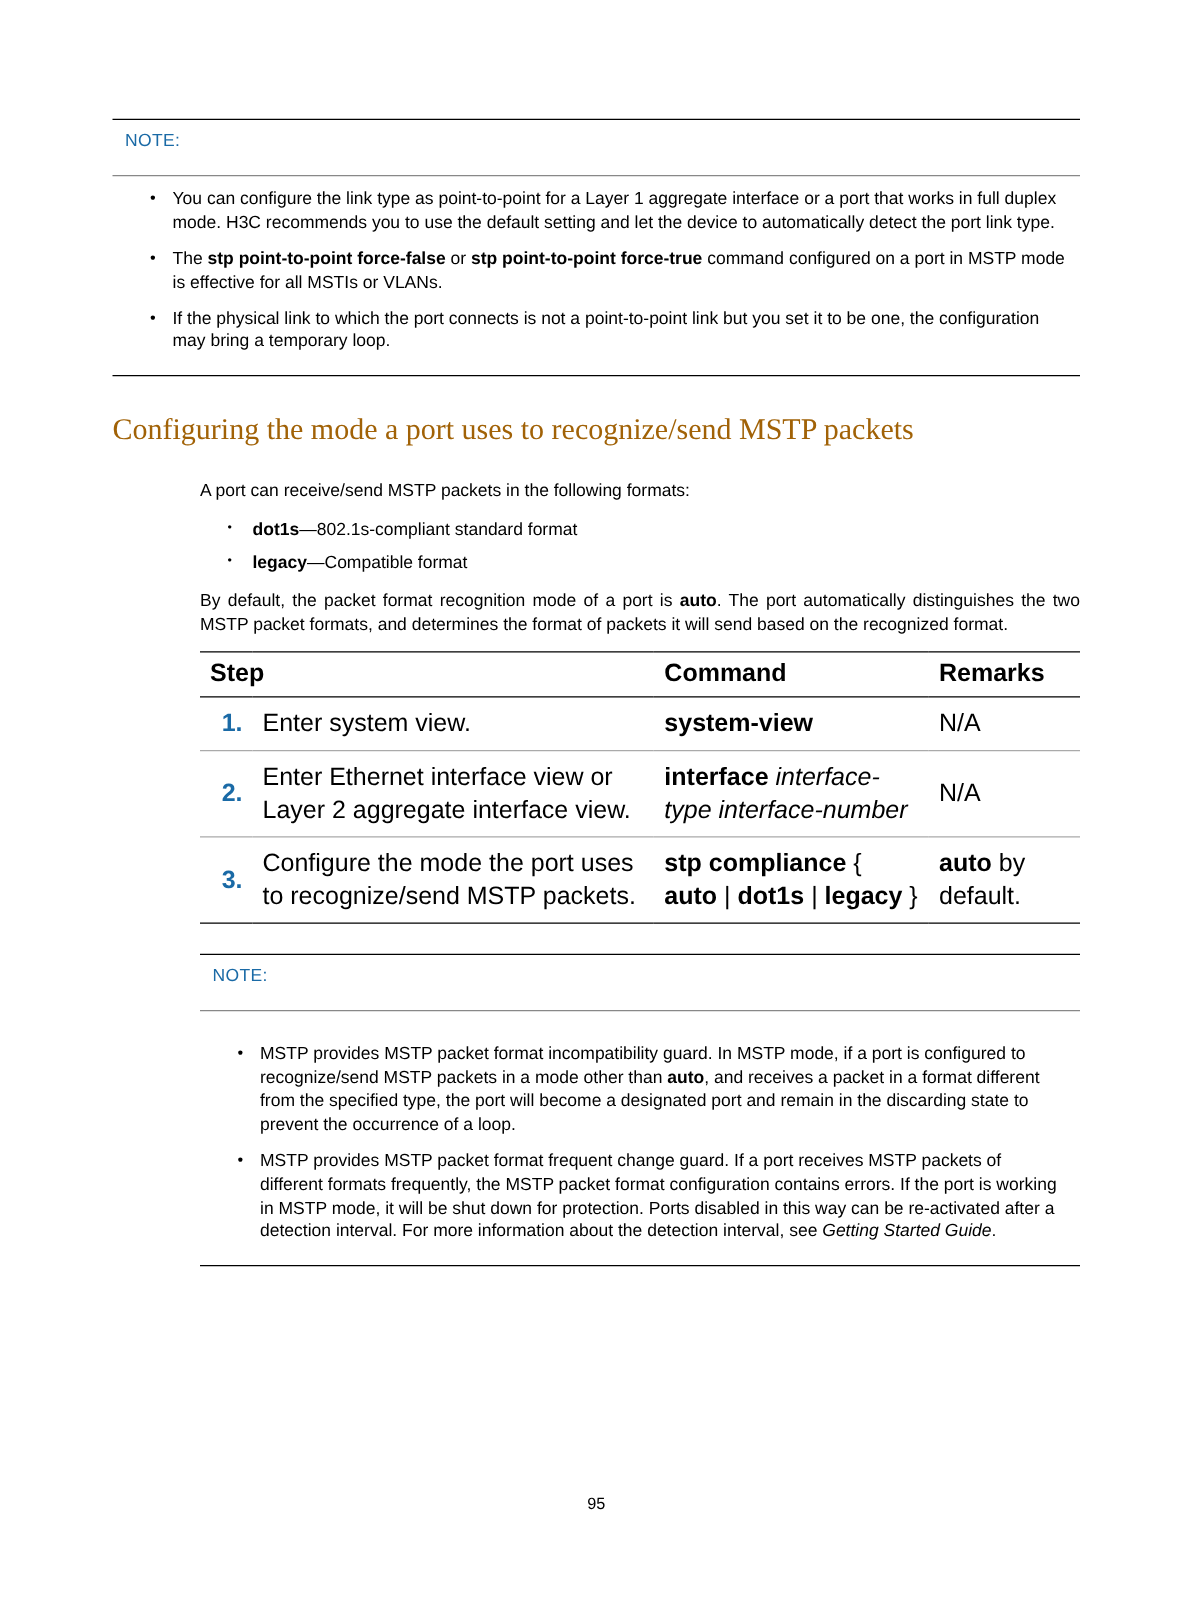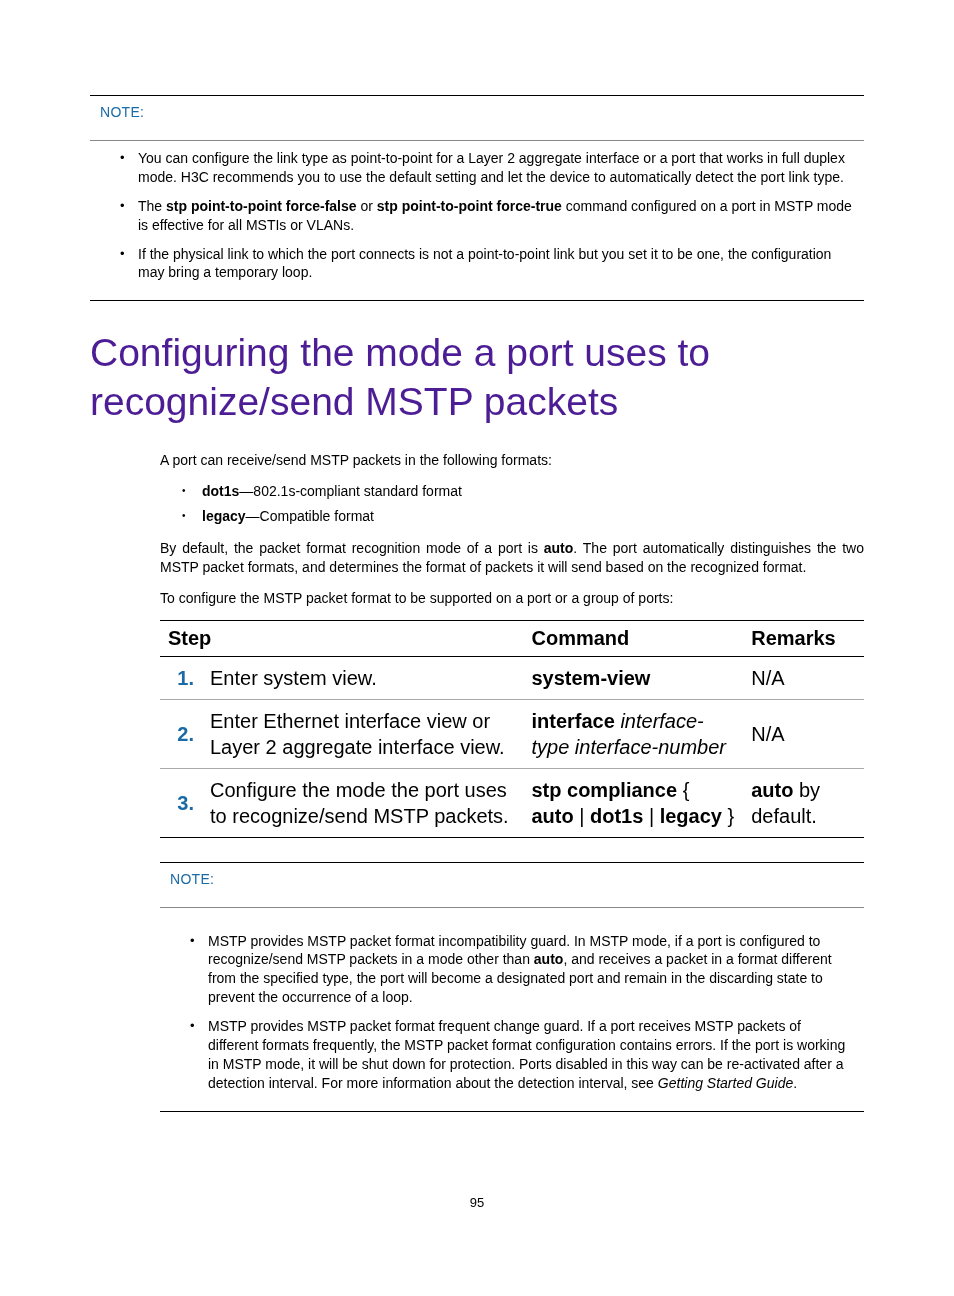--- a/index.html
+++ b/index.html
@@ -47,24 +47,24 @@
   }
   .note-ul li::before {
     content: "•";
     position: absolute;
     left: 0;
     top: 0;
     font-size: 13px;
     color: #000;
   }
   h1.section-title {
-    font-family: Liberation Sans, sans-serif;
+    font-family: Liberation Serif, serif;
     font-weight: 300;
-    color: #4c1d95;
-    font-size: 39px;
+    color: #a16207;
+    font-size: 24px;
     margin: 16px 0 24px 0;
     line-height: 1.25;
   }
   .body-block {
     padding-left: 70px;
   }
   p.body {
     font-size: 14px;
     line-height: 1.35;
     margin: 10px 0 12px 0;
@@ -134,21 +134,21 @@
 </head>
 <body>
 
 <div class="page">
 
   <div class="note-box">
     <div class="note-label">NOTE:</div>
     <div class="inner-line"></div>
     <ul class="note-ul" style="margin-top:8px;">
       <li>
-        <span>You can configure the link type as point-to-point for a Layer 2 aggregate interface or a port that works in full duplex mode. H3C recommends you to use the default setting and let the device to automatically detect the port link type.</span>
+        <span>You can configure the link type as point-to-point for a Layer 1 aggregate interface or a port that works in full duplex mode. H3C recommends you to use the default setting and let the device to automatically detect the port link type.</span>
       </li>
       <li>
         <span>The </span><span class="bold">stp point-to-point force-false</span><span> or </span><span class="bold">stp point-to-point force-true</span><span> command configured on a port in MSTP mode is effective for all MSTIs or VLANs.</span>
       </li>
       <li>
         <span>If the physical link to which the port connects is not a point-to-point link but you set it to be one, the configuration may bring a temporary loop.</span>
       </li>
     </ul>
   </div>
 
@@ -164,21 +164,20 @@
       <li>
         <span class="bold">legacy</span><span>—Compatible format</span>
       </li>
     </ul>
 
     <p class="body">
       <span>By default, the packet format recognition mode of a port is </span><span class="bold">auto</span><span>. The port automatically distinguishes the two MSTP packet formats, and determines the format of packets it will send based on the recognized format.</span>
     </p>
 
 
-    <p class="body" style="text-align:left;">To configure the MSTP packet format to be supported on a port or a group of ports:</p>
 
     <table class="steps">
       <thead>
         <tr>
           <th colspan="2">Step</th>
           <th>Command</th>
           <th>Remarks</th>
         </tr>
       </thead>
       <tbody>

